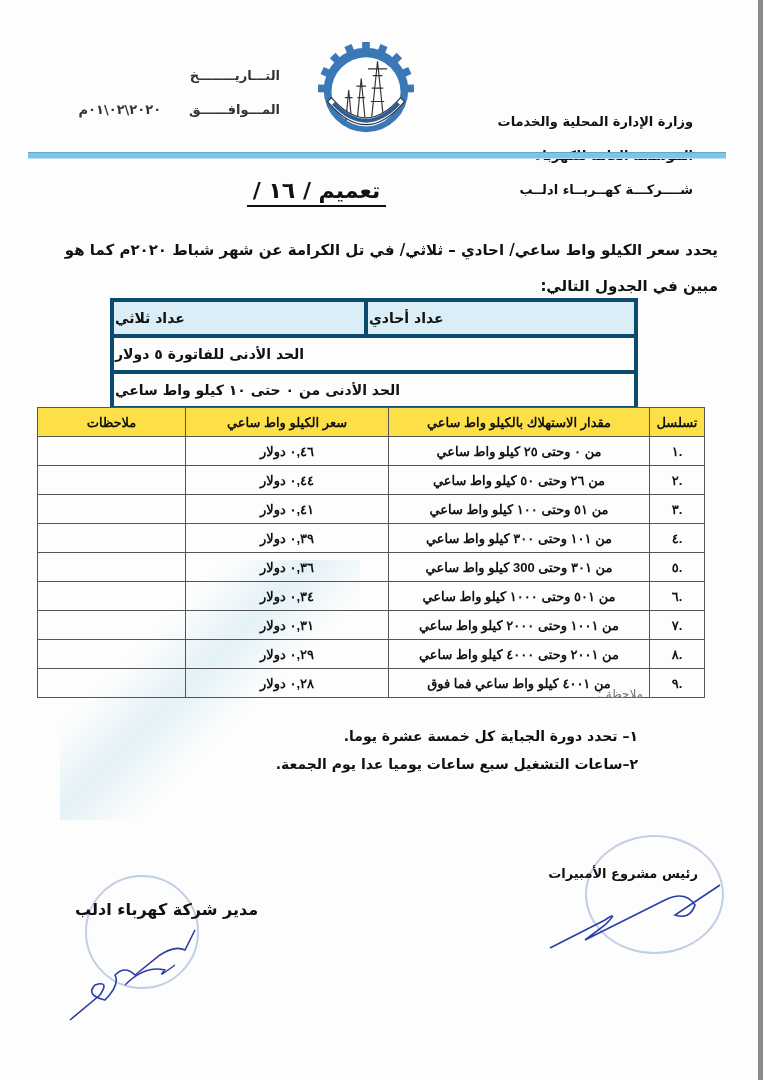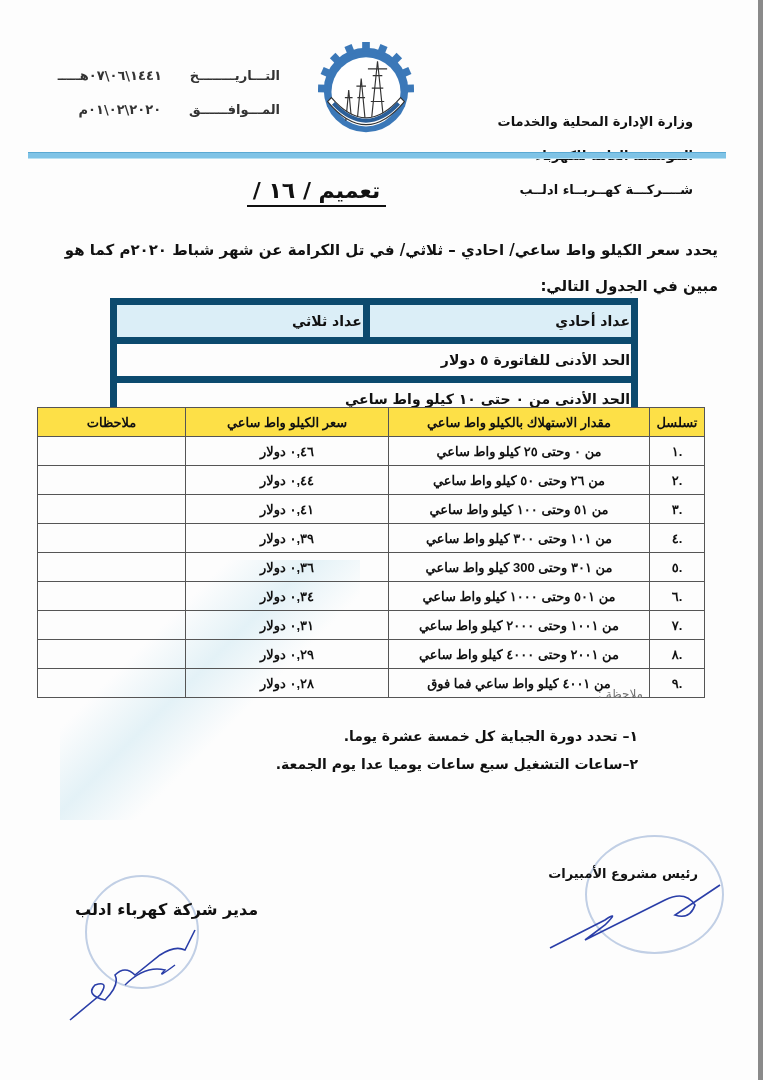--- a/index.html
+++ b/index.html
@@ -17,21 +17,21 @@
   .hdr-right div { height:34px; line-height:28px; }
   .hdr-left { position:absolute; left:40px; top:62px; width:240px; direction:rtl; font-weight:bold; font-size:13px; color:#333; }
   .hdr-left .row { height:34px; line-height:28px; display:flex; gap:28px; }
   .logo { position:absolute; left:318px; top:42px; width:96px; height:96px; }
   .rule { position:absolute; left:28px; top:152px; width:698px; height:5px; background:#7fc3e6; border-top:1px solid #5aa9d3; border-bottom:1px solid #b9e1f2; }
   .title { position:absolute; left:0; width:633px; top:178px; text-align:center; direction:rtl; font-weight:bold; font-size:22px; }
   .title span { border-bottom:2px solid #111; padding:0 6px 2px; }
   .intro { position:absolute; right:45px; top:232px; width:680px; direction:rtl; text-align:right; font-weight:bold; font-size:15px; line-height:36px; }
   table { border-collapse:collapse; direction:rtl; position:absolute; }
   .t1 { left:110px; top:298px; width:528px; font-weight:bold; font-size:14px; }
-  .t1 td { border:7px solid #0c4a6e; height:30px; text-align:right; }
+  .t1 td { border:4px solid #0c4a6e; height:30px; text-align:left; }
   .t1 .head td { background:#dbeef7; }
   .t2 { left:37px; top:407px; width:668px; font-weight:bold; font-size:13px; font-family:"Liberation Sans", sans-serif; }
   .t2 td, .t2 th { border:1px solid #555; height:26px; text-align:center; font-weight:bold; }
   .t2 th { background:#fde047; font-size:13px; }
   .notes-label { position:absolute; right:120px; top:687px; direction:rtl; font-size:12px; color:#737373; }
   .notes { position:absolute; right:125px; top:722px; direction:rtl; text-align:right; font-weight:bold; font-size:14px; line-height:28px; }
   .sig-left { position:absolute; left:75px; top:900px; direction:rtl; font-weight:bold; font-size:16px; }
   .sig-right { position:absolute; right:65px; top:866px; direction:rtl; font-weight:bold; font-size:13px; }
   .stamp { position:absolute; border:2px solid rgba(120,150,200,0.45); border-radius:50%; }
   .scribble { position:absolute; }
@@ -69,21 +69,20 @@
     <path d="M45 38 L41 80 M45 38 L49 80 M40 46 L50 46 M41 58 L49 58"></path>
     <path d="M32 50 L29 82 M32 50 L35 82 M28 58 L36 58"></path>
   </g>
   <path d="M10 62 Q50 110 90 62 L86 58 Q50 100 14 58 Z" fill="#fff" stroke="#333" stroke-width="1.2"></path>
   <path d="M16 64 Q50 100 84 64" stroke="#2a5e98" stroke-width="4" fill="none"></path>
 </svg>
 
 <div class="hdr-left">
   <div class="row">
     <span>التـــاريــــــــخ</span>
-    <span>١٤٤١\٠٦\٠٧هـــــ</span>
   </div>
   <div class="row">
     <span>المـــوافــــــق</span>
     <span>٢٠٢٠\٠٢\٠١م</span>
   </div>
 </div>
 
 <div class="rule"></div>
 
 <div class="title">

